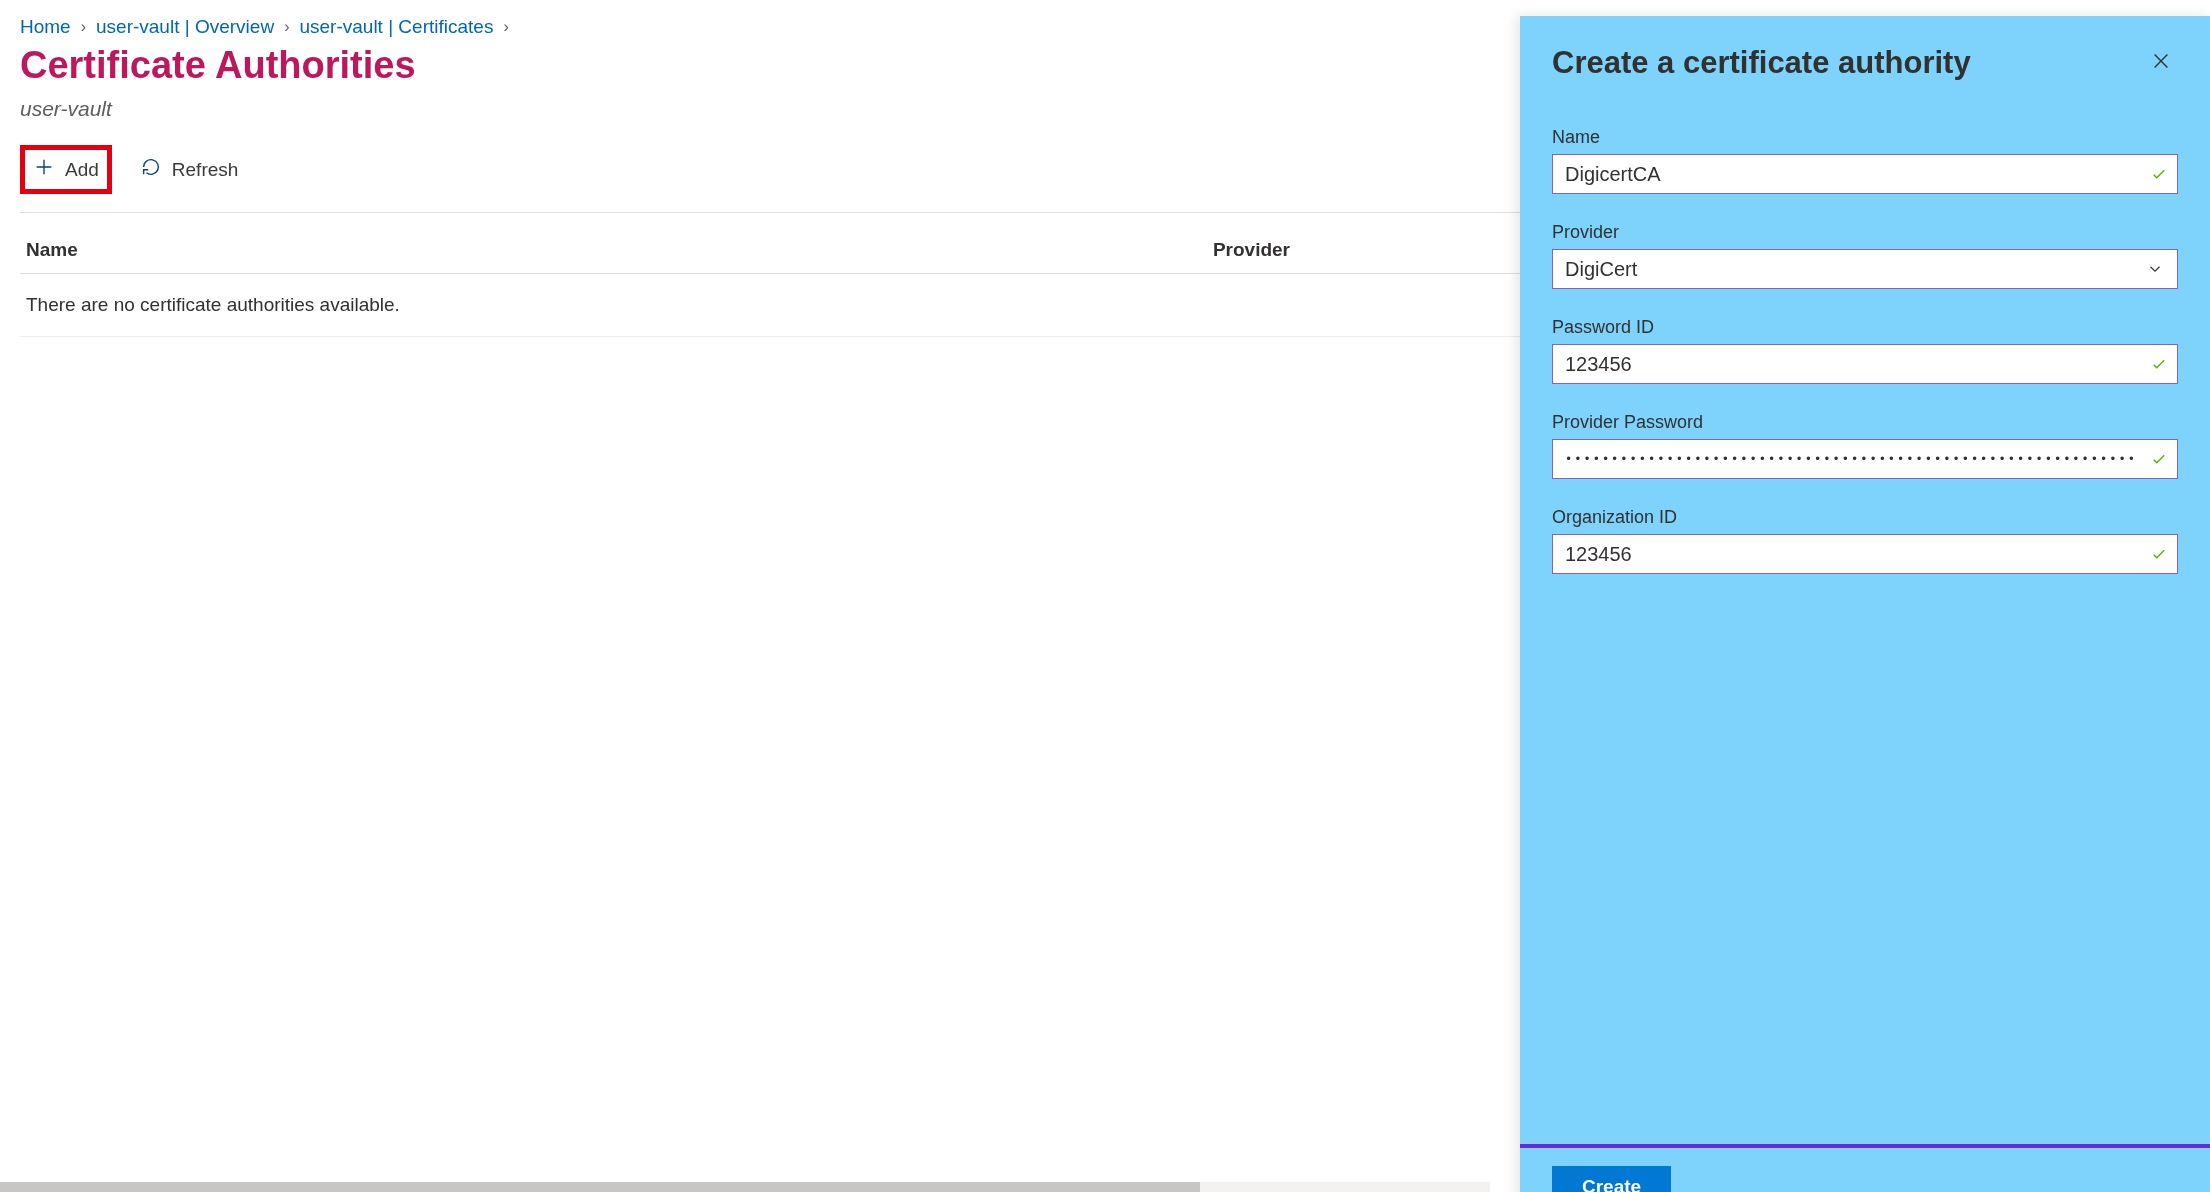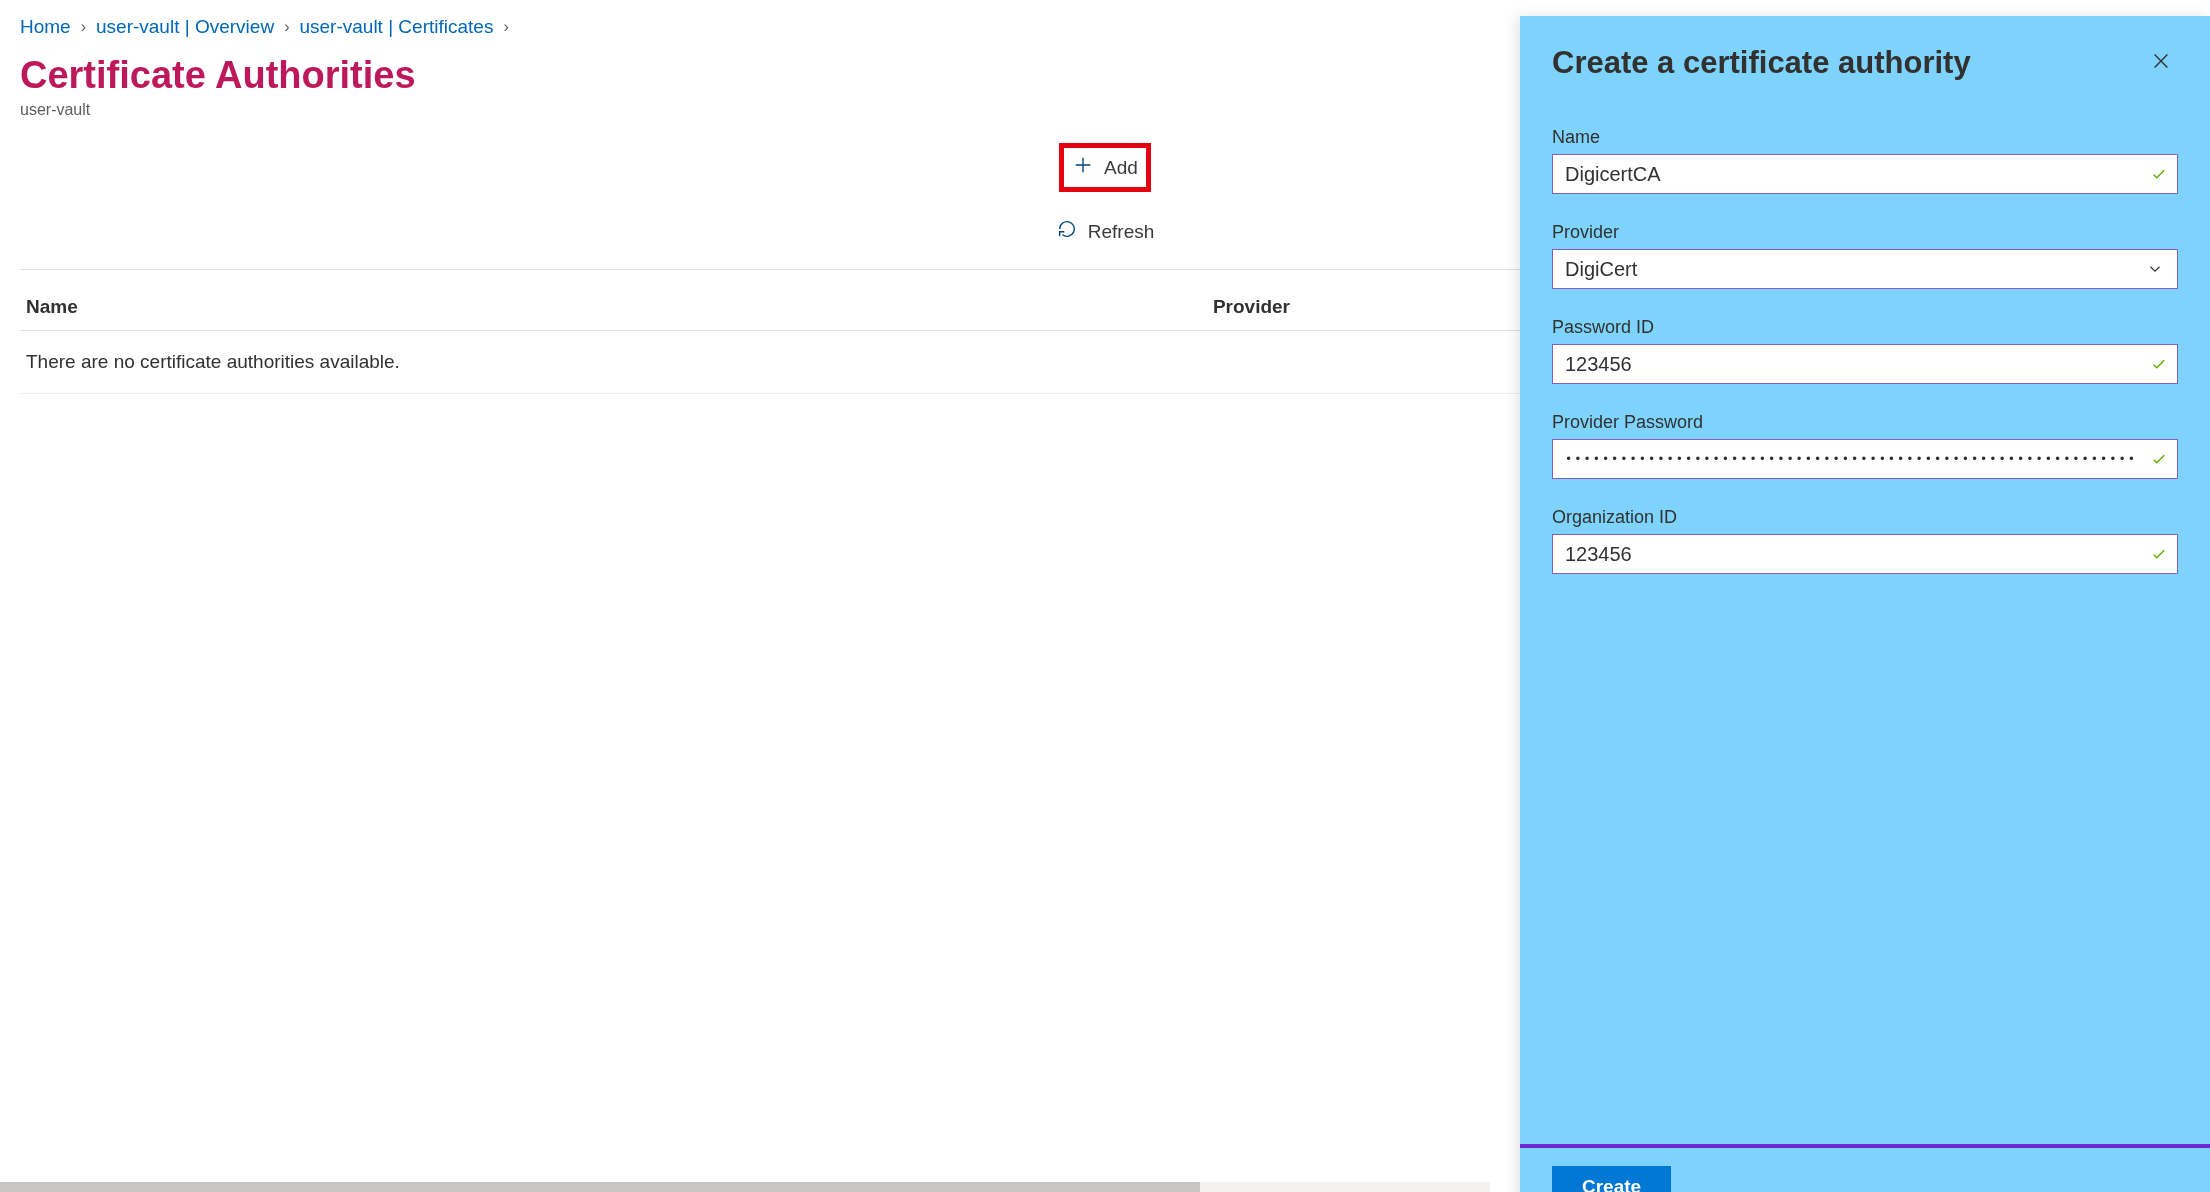--- a/index.html
+++ b/index.html
@@ -15,45 +15,45 @@
     }
 
     .main-area {
       padding: 16px 20px;
     }
 
     .breadcrumb {
       display: flex;
       align-items: center;
       gap: 10px;
-      margin-bottom: 16px;
+      margin-bottom: 6px;
       font-size: 19px;
     }
     .breadcrumb a { color: #0067b8; text-decoration: none; cursor: pointer; }
     .breadcrumb .sep { color: #605e5c; font-size: 16px; }
 
     .page-title {
       font-size: 38px;
       font-weight: 600;
       color: #be185d;
     }
     .subtitle {
       color: #605e5c;
-      font-size: 16px;
-      margin-top: 4px;
+      font-size: 21px;
+      margin-top: 10px;
+      font-style: italic;
     }
 
     .toolbar {
       display: flex;
       align-items: center;
       gap: 20px;
       margin-top: 24px;
       border-bottom: 1px solid #e1dfdd;
       padding-bottom: 18px;
-      flex-direction: column;
     }
     .tb-btn {
       display: inline-flex;
       align-items: center;
       gap: 10px;
       background: transparent;
       border: none;
       cursor: pointer;
       font-size: 19px;
       color: #3b3a39;

